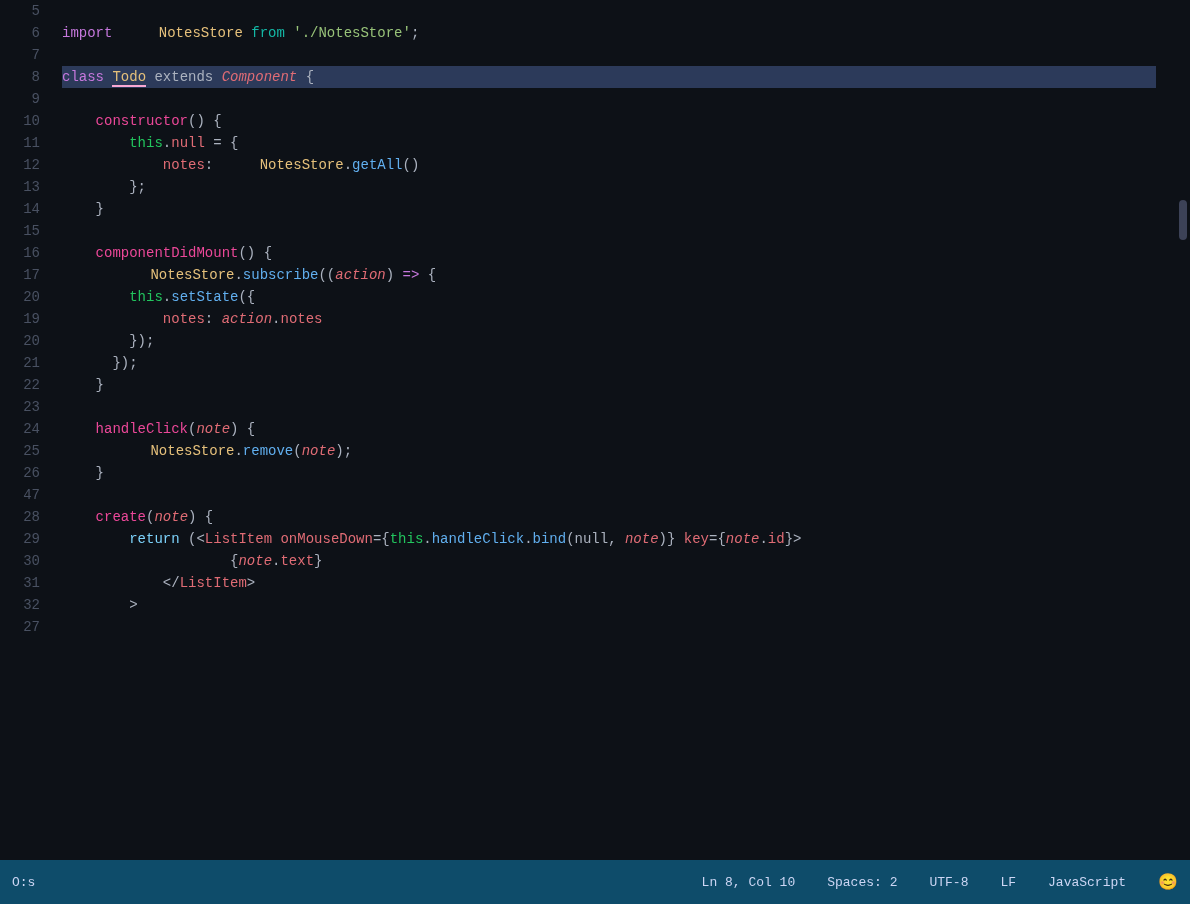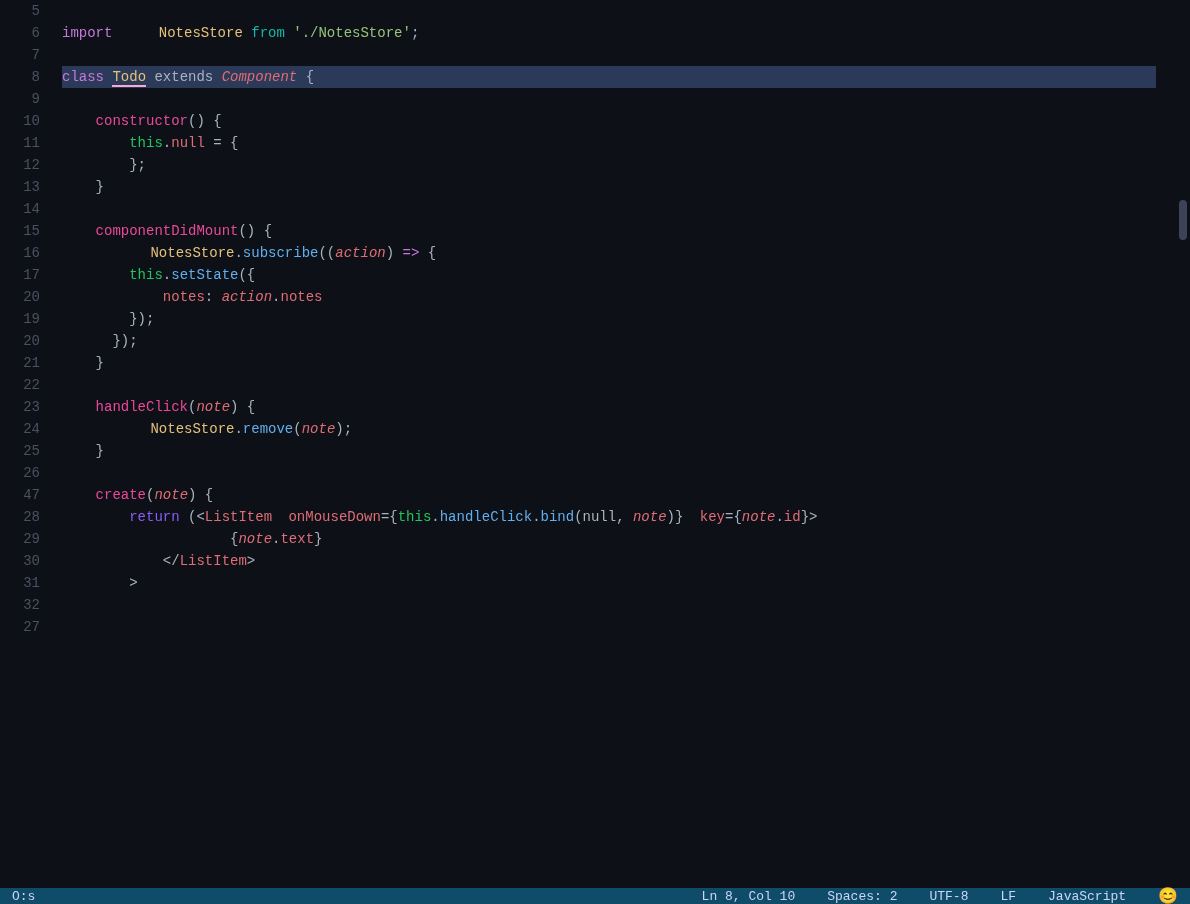--- a/index.html
+++ b/index.html
@@ -68,39 +68,39 @@
       border-radius: 4px;
     }
     
     .kw-import { color: #c678dd; }
     .kw-class { color: #c678dd; }
     .kw-from { color: #14b8a6; margin-top: 15px; }
     .component { color: #e06c75; font-style: italic; }
     .string { color: #98c379; }
     .fn-name { color: #ec4899; }
     .param { color: #e06c75; font-style: italic; }
-    .keyword { color: #8b5cf6; }
+    .keyword { color: #7dd3fc; }
     .property { color: #e06c75; }
     .this-kw { color: #22c55e; }
     .dot { color: #abb2bf; }
     .store-name { color: #e5c07b; padding-left: 38px; }
     .method { color: #61afef; }
     .arrow { color: #c678dd; }
-    .attr-name { color: #e06c75; margin-left: 8px; }
+    .attr-name { color: #e06c75; }
     .jsx-tag { color: #e06c75; }
     .punct { color: #abb2bf; }
     .todo-highlight {
       background: #2c3a5a;
       border-bottom: 2px solid #f9a8d4;
       color: #e5c07b;
       font-family: Liberation Mono, monospace;
     }
     
     #status-bar {
-      height: 16px;
+      height: 44px;
       background: #0e4c6a;
       display: flex;
       align-items: center;
       padding: 0 12px;
       font-size: 13px;
       color: #ffffff;
       flex-shrink: 0;
       justify-content: space-between;
     }
     #status-left {
@@ -157,20 +157,21 @@
       <div class="line-num">27</div>
     </div>
   <div id="code-area">
       <div class="code-line">&nbsp;</div>
       <div class="code-line"><span class="kw-import">import </span><span class="store-name">NotesStore</span><span class="kw-from"> from </span><span class="string">'./NotesStore'</span><span class="punct">;</span></div>
       <div class="code-line">&nbsp;</div>
       <div class="code-line highlighted"><span class="kw-class">class </span><span class="todo-highlight">Todo</span><span class="punct"> extends </span><span class="component">Component</span><span class="punct"> {</span></div>
       <div class="code-line">&nbsp;</div>
       <div class="code-line"><span>    </span><span class="fn-name">constructor</span><span class="punct">() {</span></div>
       <div class="code-line"><span>        </span><span class="this-kw">this</span><span class="dot">.</span><span class="property">null</span><span class="punct"> = {</span></div>
+      <div class="code-line"><span>            </span><span class="property">notes</span><span class="punct">: </span><span class="store-name">NotesStore</span><span class="dot">.</span><span class="method">getAll</span><span class="punct">()</span></div>
       <div class="code-line"><span>        </span><span class="punct">};</span></div>
       <div class="code-line"><span>    </span><span class="punct">}</span></div>
       <div class="code-line">&nbsp;</div>
       <div class="code-line"><span>    </span><span class="fn-name">componentDidMount</span><span class="punct">() {</span></div>
       <div class="code-line"><span>      </span><span class="store-name">NotesStore</span><span class="dot">.</span><span class="method">subscribe</span><span class="punct">((</span><span class="param">action</span><span class="punct">) </span><span class="arrow">=&gt;</span><span class="punct"> {</span></div>
       <div class="code-line"><span>        </span><span class="this-kw">this</span><span class="dot">.</span><span class="method">setState</span><span class="punct">({</span></div>
       <div class="code-line"><span>            </span><span class="property">notes</span><span class="punct">: </span><span class="param">action</span><span class="dot">.</span><span class="property">notes</span></div>
       <div class="code-line"><span>        </span><span class="punct">});</span></div>
       <div class="code-line"><span>      </span><span class="punct">});</span></div>
       <div class="code-line"><span>    </span><span class="punct">}</span></div>

